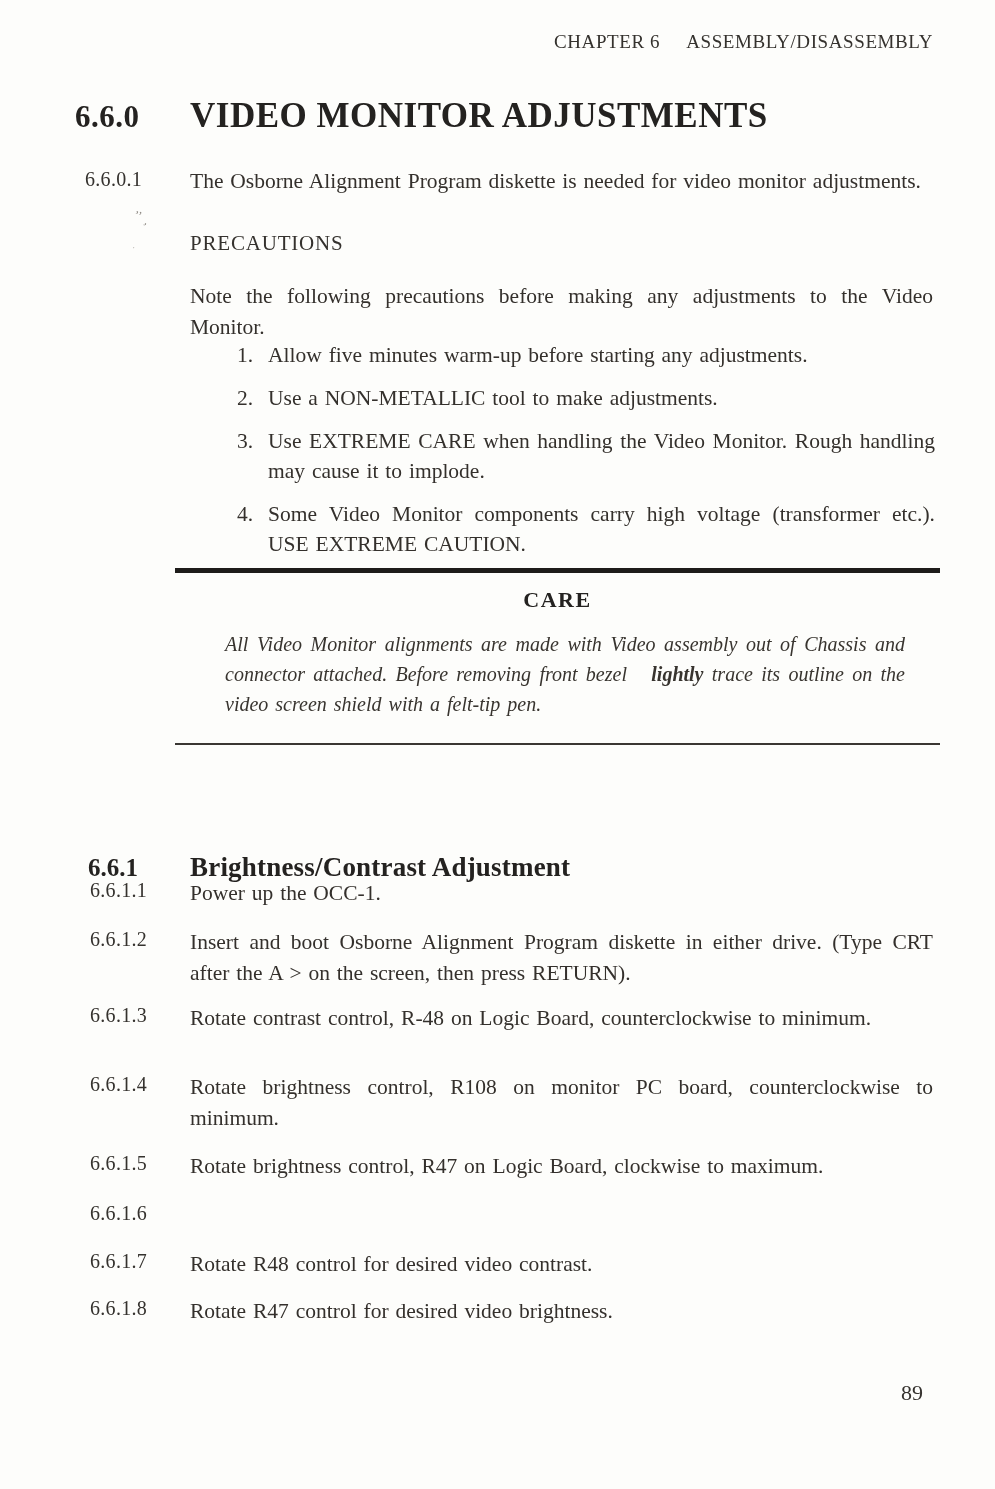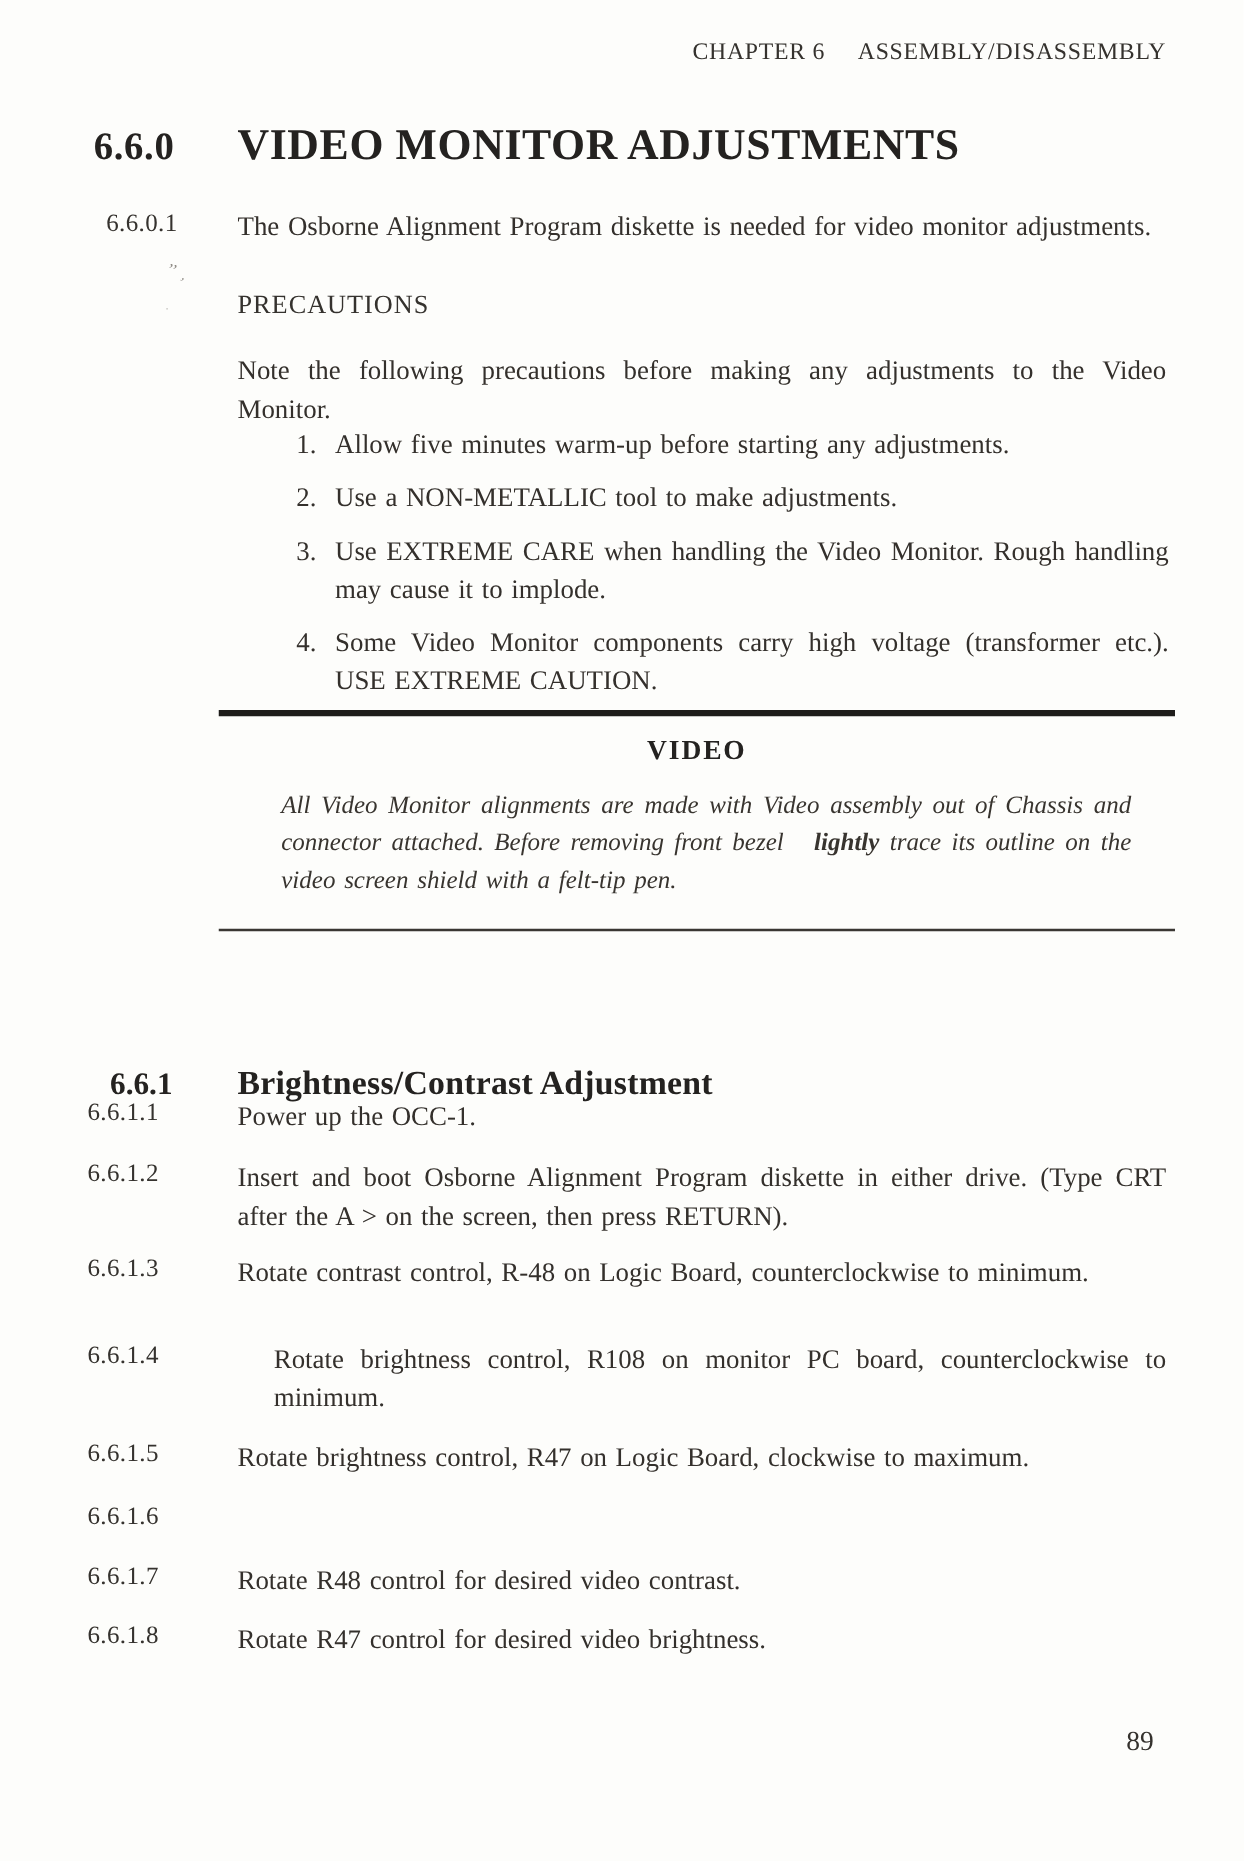--- a/index.html
+++ b/index.html
@@ -65,21 +65,21 @@
   .note-emph { font-weight:700;margin-left:16px; }
   .note-rule-bottom { margin-top:24px; height:2px; background:#3a3733; }
 
   
   .h2-row { top:818px; left:88px; right:40px; font-weight:700; color:#242220; }
   .h2-num { display:inline-block; width:102px; font-size:25px;margin-top:36px; }
   .h2-title { font-size:27px; letter-spacing:0.2px; }
 
   
   .step-row { left:0; right:0; }
-  .step-row .para-label { position:absolute; left:70px; top:1px;text-align:center; }
+  .step-row .para-label { position:absolute; left:90px; top:1px;text-align:center; }
   .step-row .body-text { margin:0 62px 0 190px; }
 
   .page-number { top:1380px; left:901px; font-size:22px; color:#35322e; }
 
   
   .artifact { top:208px; left:130px; width:34px; height:48px; color:#8f8b85; }
   .artifact .m1 { position:absolute; top:0; left:4px; font-size:13px; transform:rotate(14deg); }
   .artifact .m2 { position:absolute; top:7px; left:16px; font-size:11px; transform:rotate(40deg); }
   .artifact .m3 { position:absolute; top:34px; left:2px; font-size:10px; opacity:.6; }
 </style>
@@ -125,21 +125,21 @@
       <span class="plist-text">Use EXTREME CARE when handling the Video Monitor. Rough handling may cause it to implode.</span>
     </div>
     <div class="plist-item">
       <span class="plist-num">4.</span>
       <span class="plist-text">Some Video Monitor components carry high voltage (trans­former etc.). USE EXTREME CAUTION.</span>
     </div>
   </div>
 
   <div class="abs note-box">
     <div class="note-rule-top"></div>
-    <div class="note-title">VIDEO</div>
+    <div class="note-title">CARE</div>
     <div class="note-body">
       <span>All Video Monitor alignments are made with Video assembly out of Chassis and connector attached. Before removing front bezel </span><span class="note-emph">lightly</span><span> trace its outline on the video screen shield with a felt-tip pen.</span>
     </div>
     <div class="note-rule-bottom"></div>
   </div>
 
   <div class="abs h2-row">
     <span class="h2-num">6.6.1</span><span class="h2-title">Brightness/Contrast Adjustment</span>
   </div>
 
@@ -151,21 +151,21 @@
   <div class="abs step-row" style="top:927px;">
     <span class="para-label">6.6.1.2</span>
     <div class="body-text">Insert and boot Osborne Alignment Program diskette in either drive. (Type CRT after the A &gt; on the screen, then press RETURN).</div>
   </div>
 
   <div class="abs step-row" style="top:1003px;">
     <span class="para-label">6.6.1.3</span>
     <div class="body-text">Rotate contrast control, R-48 on Logic Board, counterclockwise to minimum.</div>
   </div>
 
-  <div class="abs step-row" style="top:1072px;padding-left:29px;">
+  <div class="abs step-row" style="top:1072px;">
     <span class="para-label">6.6.1.4</span>
     <div class="body-text">Rotate brightness control, R108 on monitor PC board, counterclockwise to minimum.</div>
   </div>
 
   <div class="abs step-row" style="top:1151px;">
     <span class="para-label">6.6.1.5</span>
     <div class="body-text">Rotate brightness control, R47 on Logic Board, clockwise to maximum.</div>
   </div>
 
   <div class="abs step-row" style="top:1201px;">

